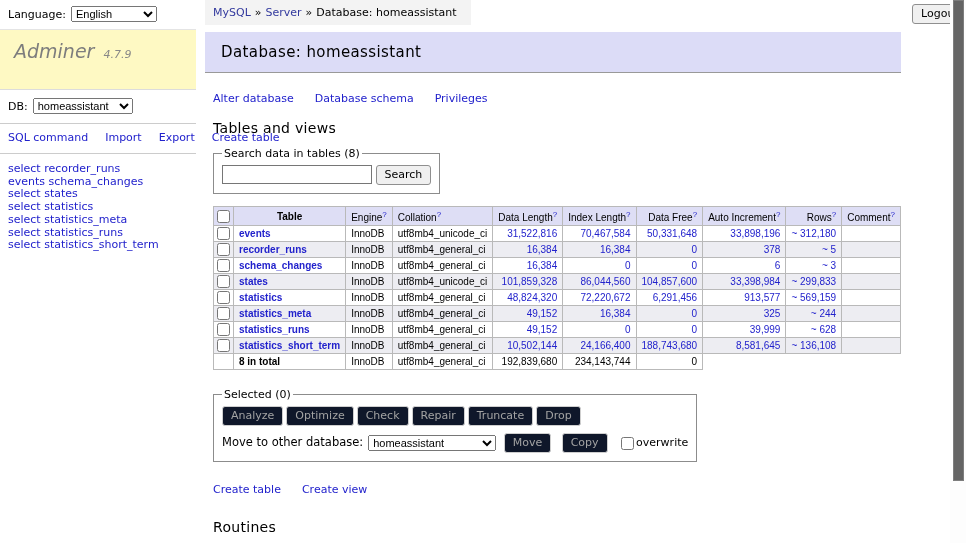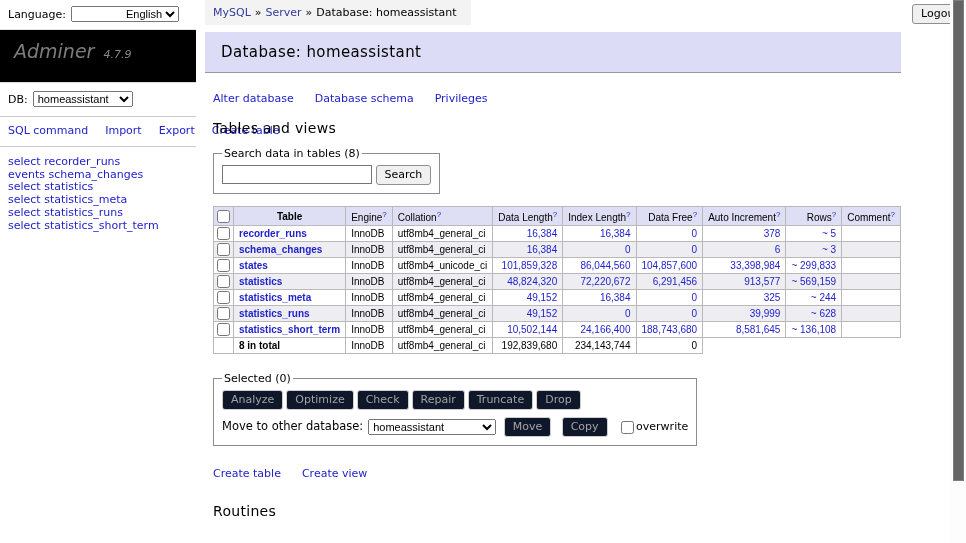--- a/index.html
+++ b/index.html
@@ -9,24 +9,24 @@
     font-size: 11px; color:#000; background:#fff;
   }
   .page { position:relative; width:966px; height:543px; overflow:hidden; background:#fff; }
 
   a { color:#2222cc; text-decoration:none; cursor:pointer; }
 
   
   .sidebar { position:absolute; left:0; top:0; width:196px; }
   .lang-row { padding:6px 8px 7px; white-space:nowrap; }
   .lang-row label { margin-right:5px; }
-  .lang-row select { width:108px; font-size:11px;text-align:right; }
+  .lang-row select { width:86px; font-size:11px; }
   h1.app-h1 {
-    margin:0; padding:10px 0 20px 14px;
-    background:#000000; border-top:1px solid #e4e4e4; border-bottom:1px solid #dcdcdc;
+    margin:0; padding:10px 0 27px 14px;
+    background:#fef9c3; border-top:1px solid #e4e4e4; border-bottom:1px solid #dcdcdc;
     font-size:19px; font-weight:normal; font-style:italic; color:#7d7d7d;
   }
   h1.app-h1 .version { font-size:11px; color:#888; margin-left:3px; }
   .db-row { padding:8px 8px 9px; border-bottom:1px solid #ccc; white-space:nowrap; }
   .db-row label { margin-right:5px; }
   .db-row select { width:100px; font-size:11px; }
   .menu-actions { margin:0; padding:7px 8px 8px; border-bottom:1px solid #ccc; line-height:14px; }
   .menu-actions a { margin-right:17px; white-space:nowrap; }
   ul.table-links { list-style:none; margin:9px 0 0; padding:0 0 0 8px; }
   ul.table-links li { line-height:12.7px; white-space:nowrap; }
@@ -114,20 +114,21 @@
       <span>Adminer</span>
       <span class="version">4.7.9</span>
     </h1>
     <div class="db-row">
       <label>DB:</label><select><option>homeassistant</option></select>
     </div>
     <p class="menu-actions" id="sidebar-actions"><a>SQL command</a><a>Import</a><a>Export</a><a>Create table</a></p>
     <ul class="table-links" id="table-links">
         <li><a>select recorder_runs</a></li>
         <li><a>events schema_changes</a></li>
+        <li><a>select states</a></li>
         <li><a>select statistics</a></li>
         <li><a>select statistics_meta</a></li>
         <li><a>select statistics_runs</a></li>
         <li><a>select statistics_short_term</a></li>
       </ul>
   </aside>
 
   <main class="main">
     <div class="breadcrumb" id="breadcrumb"><a>MySQL</a><span class="sep">»</span><a>Server</a><span class="sep">»</span><span>Database: homeassistant</span></div>
     <h2 class="page-title">Database: homeassistant</h2>
@@ -148,20 +149,32 @@
               <th><span>Collation</span><sup><a>?</a></sup></th>
               <th class=" num"><span>Data Length</span><sup><a>?</a></sup></th>
               <th class=" num"><span>Index Length</span><sup><a>?</a></sup></th>
               <th class=" num"><span>Data Free</span><sup><a>?</a></sup></th>
               <th class=" num"><span>Auto Increment</span><sup><a>?</a></sup></th>
               <th class=" num"><span>Rows</span><sup><a>?</a></sup></th>
               <th><span>Comment</span><sup><a>?</a></sup></th>
             </tr>
           </thead>
           <tbody>
+            <tr>
+              <td class="chk"><input type="checkbox" style=""></td>
+              <td class="name"><a>events</a></td>
+              <td>InnoDB</td>
+              <td>utf8mb4_unicode_ci</td>
+              <td class="num"><a>31,522,816</a></td>
+              <td class="num"><a>70,467,584</a></td>
+              <td class="num"><a>50,331,648</a></td>
+              <td class="num"><a>33,898,196</a></td>
+              <td class="num"><a>~ 312,180</a></td>
+              <td class="comment"></td>
+            </tr>
             <tr>
               <td class="chk"><input type="checkbox" style=""></td>
               <td class="name"><a>recorder_runs</a></td>
               <td>InnoDB</td>
               <td>utf8mb4_general_ci</td>
               <td class="num"><a>16,384</a></td>
               <td class="num"><a>16,384</a></td>
               <td class="num"><a>0</a></td>
               <td class="num"><a>378</a></td>
               <td class="num"><a>~ 5</a></td>

